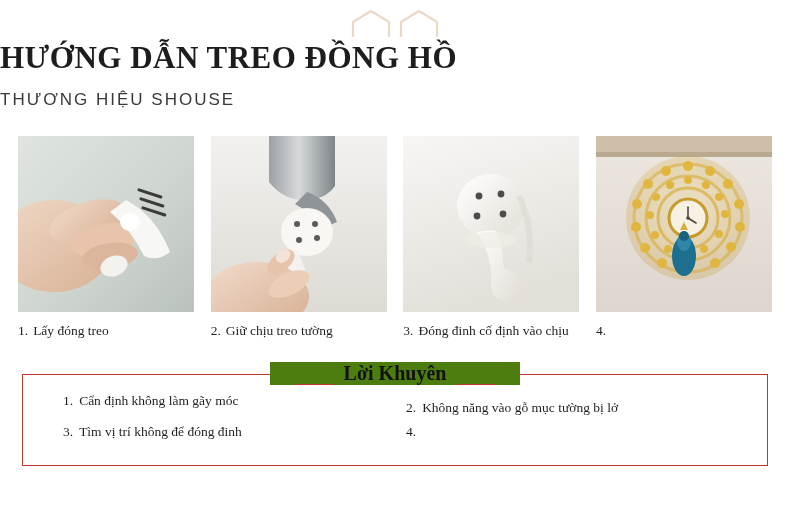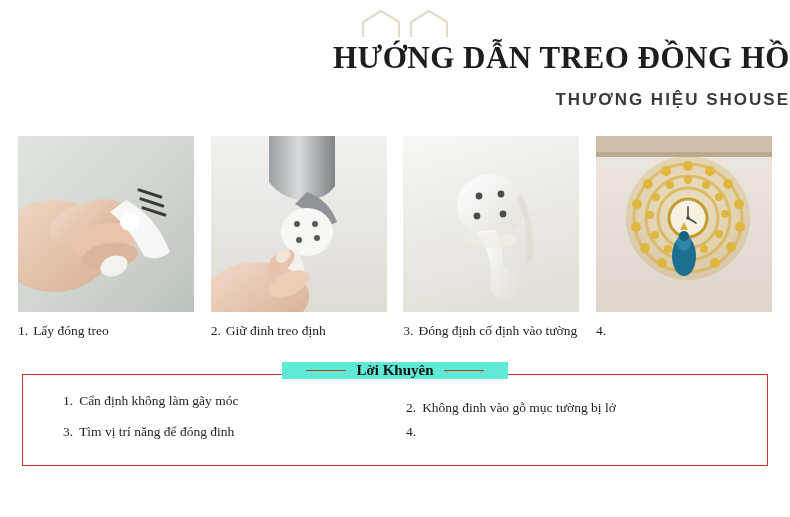--- a/index.html
+++ b/index.html
@@ -11,23 +11,22 @@
     height: 517px;
     background: #ffffff;
     font-family: "Liberation Serif", serif;
     color: #2b2b2b;
     overflow: hidden;
     position: relative;
   }
 
   
   .header {
-    text-align: right;
+    text-align: left;
     padding-top: 8px;
-    padding-left: 20px;
   }
   .ornament {
     height: 30px;
     display: flex;
     align-items: flex-end;
     justify-content: center;
     margin-bottom: 2px;
   }
   .ornament svg { display: block; }
 
@@ -40,21 +39,21 @@
     margin: 0;
     line-height: 1.15;
   }
 
   .subtitle {
     font-family: "Liberation Sans", sans-serif;
     font-size: 17px;
     letter-spacing: 2px;
     color: #3a3a3a;
     margin: 14px 0 0 0;
-    font-weight: bold;
+    font-weight: normal;
   }
 
   
   .steps {
     display: flex;
     justify-content: space-between;
     padding: 0 18px;
     margin-top: 26px;
     gap: 14px;
   }
@@ -95,28 +94,28 @@
   }
   .advice-title-wrap {
     position: absolute;
     top: -13px;
     left: 0;
     right: 0;
     display: flex;
     justify-content: center;
   }
   .advice-title {
-    background: #5eead4;
+    background: #4d7c0f;
     padding: 0 14px;
     font-family: "Liberation Serif", serif;
     font-weight: bold;
-    font-size: 15px;
+    font-size: 20px;
     color: #111111;
     display: flex;
-    align-items: center;
+    align-items: flex-end;
   }
   .advice-title .rule {
     display: inline-block;
     width: 40px;
     height: 1px;
     background: #c0392b;
     margin: 0 10px;
   }
   .advice-grid {
     display: grid;
@@ -222,21 +221,21 @@
         <circle cx="88" cy="104" r="3" fill="#5a5a5a"></circle>
         <circle cx="106" cy="102" r="3" fill="#5a5a5a"></circle>
         <ellipse cx="46" cy="160" rx="52" ry="34" fill="url(#skin2)"></ellipse>
         <ellipse cx="78" cy="148" rx="22" ry="11" transform="rotate(-26 78 148)" fill="#eccdb6"></ellipse>
         <ellipse cx="70" cy="126" rx="16" ry="9" transform="rotate(-40 70 126)" fill="#e6c3aa"></ellipse>
         <ellipse cx="72" cy="120" rx="8" ry="6" transform="rotate(-40 72 120)" fill="#f3e2d6"></ellipse>
       </svg>
     </div>
     <div class="caption">
       <span class="num">2.</span>
-      <span class="txt">Giữ đinh treo định</span>
+      <span class="txt">Giữ chịu treo tường</span>
     </div>
   </div>
 
   <div class="step">
     <div class="photo">
       <svg class="ph-bg" viewBox="0 0 176 176" preserveAspectRatio="xMidYMid slice" aria-hidden="true">
         <defs>
           <linearGradient id="g3" x1="0" y1="0" x2="0.3" y2="1">
             <stop offset="0%" stop-color="#f7f6f3"></stop>
             <stop offset="100%" stop-color="#e3e0da"></stop>
@@ -252,21 +251,21 @@
         <circle cx="76" cy="60" r="3.4" fill="#4c4c4c"></circle>
         <circle cx="98" cy="58" r="3.4" fill="#4c4c4c"></circle>
         <circle cx="74" cy="80" r="3.4" fill="#4c4c4c"></circle>
         <circle cx="100" cy="78" r="3.4" fill="#4c4c4c"></circle>
         <ellipse cx="88" cy="104" rx="26" ry="8" fill="#efece6" opacity="0.7"></ellipse>
         <path d="M116 60 q14 28 10 66" stroke="#d9d5cd" stroke-width="6" fill="none" opacity="0.5"></path>
       </svg>
     </div>
     <div class="caption">
       <span class="num">3.</span>
-      <span class="txt">Đóng định cố định vào tường</span>
+      <span class="txt">Đóng đinh cố định vào chịu</span>
     </div>
   </div>
 
   <div class="step">
     <div class="photo">
       <svg class="ph-bg" viewBox="0 0 176 176" preserveAspectRatio="xMidYMid slice" aria-hidden="true">
         <defs>
           <linearGradient id="wall4" x1="0" y1="0" x2="0" y2="1">
             <stop offset="0%" stop-color="#ece7e0"></stop>
             <stop offset="100%" stop-color="#ddd6cd"></stop>
@@ -345,23 +344,23 @@
     </div>
   </div>
 
   <div class="advice-grid">
     <div class="advice-item adv-1">
       <span class="num">1.</span>
       <span class="txt">Cẩn định không làm gãy móc</span>
     </div>
     <div class="advice-item adv-2">
       <span class="num">2.</span>
-      <span class="txt">Không đinh vào gỗ mục tường bị lở</span>
+      <span class="txt">Không năng vào gỗ mục tường bị lở</span>
     </div>
     <div class="advice-item adv-3">
       <span class="num">3.</span>
-      <span class="txt">Tìm vị trí năng để đóng đinh</span>
+      <span class="txt">Tìm vị trí không để đóng đinh</span>
     </div>
     <div class="advice-item adv-4">
       <span class="num">4.</span>
     </div>
   </div>
 </div>
 
 </body></html>

